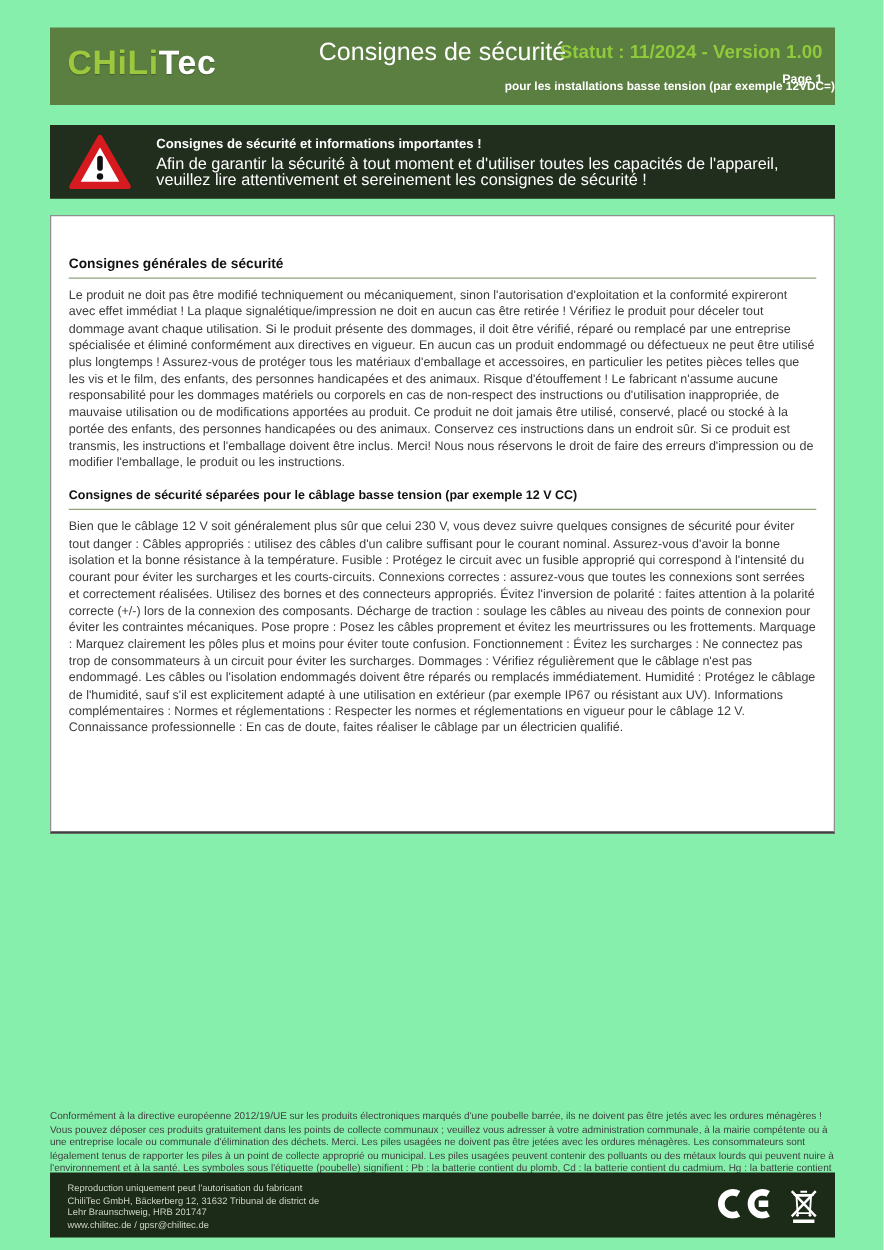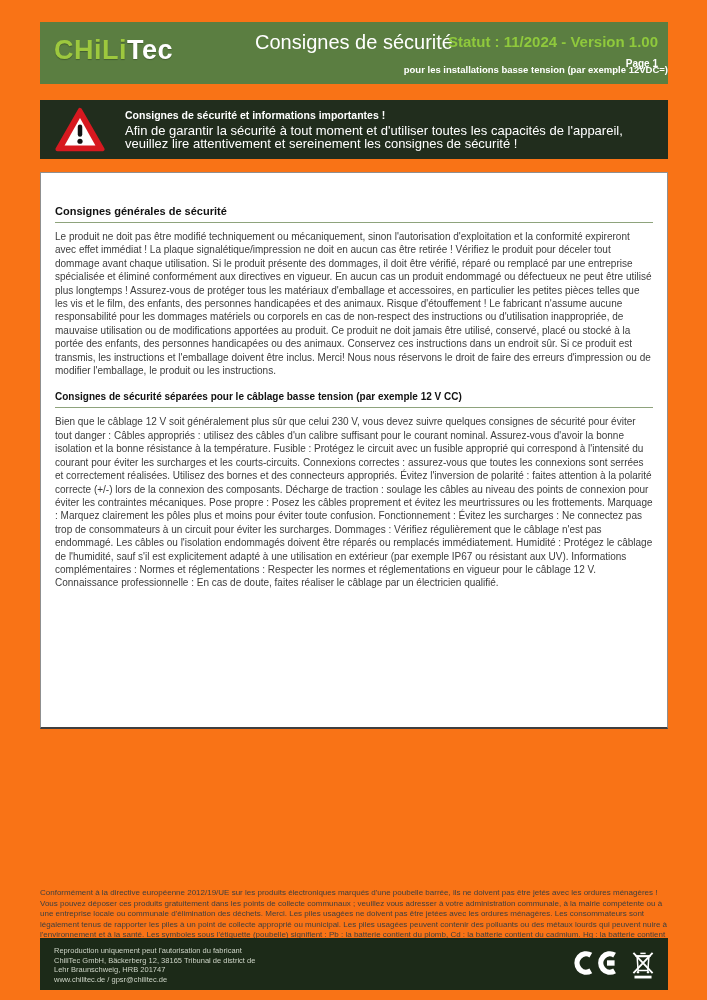--- a/index.html
+++ b/index.html
@@ -1,17 +1,17 @@
 <!DOCTYPE html>
 <html><head>
 <meta charset="utf-8">
 <style>
   html,body{margin:0;padding:0;background:#ffffff;}
   .page{
-    position:relative;width:707px;height:1000px;background:#f97316;overflow:hidden;
+    position:relative;width:707px;height:1000px;background:#86efac;overflow:hidden;
     font-family:"Liberation Sans",sans-serif;color:#3c3c3c;
   }
   
   .header{
     position:absolute;left:40px;top:22px;width:628px;height:62px;
     background:#5b7e41;
   }
   .logo{
     position:absolute;left:14px;top:15px;
     font-size:27px;font-weight:bold;letter-spacing:.5px;line-height:1;
@@ -34,21 +34,21 @@
   .warning{
     position:absolute;left:40px;top:100px;width:628px;height:59px;
     background:#212d1d;display:flex;align-items:center;
   }
   .warning-icon{margin-left:15px;flex:0 0 50px;height:46px;}
   .warning-text{margin-left:20px;color:#ffffff;width:500px;}
   .warning-title{font-size:10.5px;font-weight:bold;margin-bottom:3px;}
   .warning-body{font-size:13px;line-height:13px;}
   
   .main-box{
-    position:absolute;left:40px;top:172px;width:628px;height:557px;
+    position:absolute;left:40px;top:172px;width:628px;height:495px;
     background:#ffffff;border:1px solid #8f8f8f;border-bottom:2px solid #3f3f3f;
     box-sizing:border-box;padding:32px 14px 0 14px;
   }
   .section-heading{
     font-size:11px;font-weight:bold;color:#111111;
     padding-bottom:5px;border-bottom:1px solid #8ea37c;
   }
   .section-heading.h2{font-size:10px;}
   .section-body{
     margin-top:7px;font-size:10px;line-height:13.4px;color:#3c3c3c;
@@ -111,21 +111,21 @@
     <div class="section-gap"></div>
     <div class="section-heading h2">Consignes de sécurité séparées pour le câblage basse tension (par exemple 12 V CC)</div>
     <div class="section-body">Bien que le câblage 12 V soit généralement plus sûr que celui 230 V, vous devez suivre quelques consignes de sécurité pour éviter tout danger : Câbles appropriés : utilisez des câbles d'un calibre suffisant pour le courant nominal. Assurez-vous d'avoir la bonne isolation et la bonne résistance à la température. Fusible : Protégez le circuit avec un fusible approprié qui correspond à l'intensité du courant pour éviter les surcharges et les courts-circuits. Connexions correctes : assurez-vous que toutes les connexions sont serrées et correctement réalisées. Utilisez des bornes et des connecteurs appropriés. Évitez l'inversion de polarité : faites attention à la polarité correcte (+/-) lors de la connexion des composants. Décharge de traction : soulage les câbles au niveau des points de connexion pour éviter les contraintes mécaniques. Pose propre : Posez les câbles proprement et évitez les meurtrissures ou les frottements. Marquage : Marquez clairement les pôles plus et moins pour éviter toute confusion. Fonctionnement : Évitez les surcharges : Ne connectez pas trop de consommateurs à un circuit pour éviter les surcharges. Dommages : Vérifiez régulièrement que le câblage n'est pas endommagé. Les câbles ou l'isolation endommagés doivent être réparés ou remplacés immédiatement. Humidité : Protégez le câblage de l'humidité, sauf s'il est explicitement adapté à une utilisation en extérieur (par exemple IP67 ou résistant aux UV). Informations complémentaires : Normes et réglementations : Respecter les normes et réglementations en vigueur pour le câblage 12 V. Connaissance professionnelle : En cas de doute, faites réaliser le câblage par un électricien qualifié.</div>
   </div>
 
   <div class="disposal">Conformément à la directive européenne 2012/19/UE sur les produits électroniques marqués d'une poubelle barrée, ils ne doivent pas être jetés avec les ordures ménagères ! Vous pouvez déposer ces produits gratuitement dans les points de collecte communaux ; veuillez vous adresser à votre administration communale, à la mairie compétente ou à une entreprise locale ou communale d'élimination des déchets. Merci. Les piles usagées ne doivent pas être jetées avec les ordures ménagères. Les consommateurs sont légalement tenus de rapporter les piles à un point de collecte approprié ou municipal. Les piles usagées peuvent contenir des polluants ou des métaux lourds qui peuvent nuire à l'environnement et à la santé. Les symboles sous l'étiquette (poubelle) signifient : Pb : la batterie contient du plomb, Cd : la batterie contient du cadmium. Hg : la batterie contient du mercure. L'environnement et ChiliTec vous disent merci.</div>
 
   <div class="bottom-bar">
     <div class="bottom-left">
       <div>Reproduction uniquement peut l'autorisation du fabricant</div>
-      <div>ChiliTec GmbH, Bäckerberg 12, 38165 Tribunal de district de</div>
+      <div>ChiliTec GmbH, Bäckerberg 12, 31632 Tribunal de district de</div>
       <div>Lehr Braunschweig, HRB 201747</div>
       <div>www.chilitec.de / gpsr@chilitec.de</div>
     </div>
     <div class="bottom-icons">
       <svg width="52" height="24" viewBox="0 0 58 26">
         <path d="M21 4.2 A 10.2 10.2 0 1 0 21 21.8" fill="none" stroke="#ffffff" stroke-width="6"></path>
         <path d="M47.5 4.2 A 10.2 10.2 0 1 0 47.5 21.8" fill="none" stroke="#ffffff" stroke-width="6"></path>
         <path d="M39 13 L47.5 13" fill="none" stroke="#ffffff" stroke-width="6"></path>
       </svg>
       <svg width="26" height="32" viewBox="0 0 24 30">

